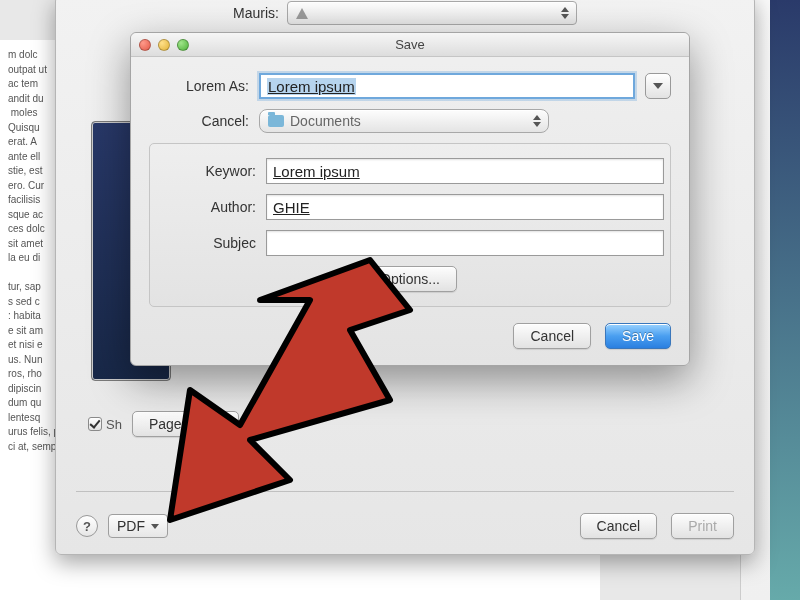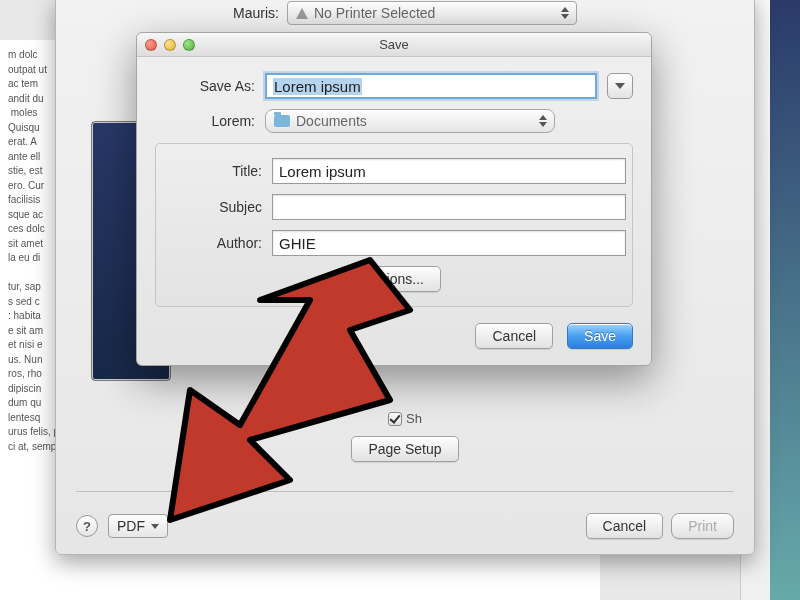--- a/index.html
+++ b/index.html
@@ -61,21 +61,21 @@
 .sel .arrows::after  { border-top: 5px solid #555; }
 .preview-box {
   position: absolute; left: 35px; top: 125px;
   width: 80px; height: 260px;
   background: linear-gradient(#283868,#182848);
   border: 1px solid #7a7a7a; border-radius: 4px;
   box-shadow: 0 0 0 1px #ccc inset;
 }
 .page-setup-row {
   position: absolute; left: 32px; top: 415px; right: 32px;
-  display: flex; align-items: center; gap: 10px; flex-direction: column;
+  display: flex; gap: 10px;
 }
 .chk {
   display: inline-flex; align-items: center; gap: 4px; color: #555; font-size: 13px;
 }
 .chk .box {
   width: 14px; height: 14px; border: 1px solid #8a8a8a; border-radius: 3px;
   background: linear-gradient(#fff,#e2e2e2); position: relative;
 }
 .chk .box::after {
   content: ""; position: absolute; left: 3px; top: 0px; width: 4px; height: 8px;
@@ -117,21 +117,21 @@
   border-top: 5px solid #555;
 }
 .bottom-row .spacer { flex: 1; }
 .hr-line {
   position: absolute; left: 20px; right: 20px; top: 495px;
   border-top: 1px solid #c0c0c0;
 }
 
 
 .save-sheet {
-  position: absolute; left: 136px; top: 32px; width: 516px;
+  position: absolute; left: 130px; top: 32px; width: 560px;
   background: linear-gradient(#f0f0f0,#e4e4e4);
   border: 1px solid #a5a5a5; border-radius: 6px;
   box-shadow: 0 14px 40px rgba(0,0,0,.4);
 }
 .save-titlebar {
   height: 24px; border-bottom: 1px solid #c5c5c5;
   background: linear-gradient(#f6f6f6,#ddd);
   border-radius: 6px 6px 0 0;
   display: flex; align-items: center; position: relative;
 }
@@ -144,20 +144,21 @@
 .save-body { padding: 16px 18px 16px 18px; }
 .form-row {
   display: flex; align-items: center; gap: 10px; margin-bottom: 10px;
 }
 .form-row .flabel { width: 100px; text-align: right; font-size: 14px; color: #333; }
 .txt {
   flex: 1; height: 26px; background: #fff;
   border: 1px solid #9a9a9a; border-radius: 0;
   padding: 0 6px; font-size: 15px; color: #222;
   box-shadow: inset 0 1px 2px rgba(0,0,0,.12);
+  text-decoration: underline;
 }
 .txt.saveas { border: 2px solid #6fa8dc; box-shadow: 0 0 0 2px rgba(111,168,220,.35); }
 .txt.saveas .seltext { background: #b6d4ee; padding: 0 1px; }
 .disclosure {
   width: 26px; height: 26px; border: 1px solid #999; border-radius: 5px;
   background: linear-gradient(#fff,#e2e2e2);
   display: inline-flex; align-items: center; justify-content: center;
 }
 .disclosure::after {
   content: ""; width: 0; height: 0;
@@ -227,21 +228,20 @@
 </div>
 <div class="side-panel-strip"></div>
 <div class="right-strip"></div>
 
 <div class="print-sheet">
 
   <div class="printer-row">
     <span class="lbl">Mauris:</span>
     <div class="sel">
       <span class="warn"></span>
-      <span>No Printer Selected</span>
       <span class="arrows"></span>
     </div>
   </div>
 
   <div class="preview-box"></div>
 
   <div class="page-setup-row">
     <label class="chk">
       <span class="box"></span>
       <span>Sh</span>
@@ -251,65 +251,65 @@
 
   <div class="hr-line"></div>
 
   <div class="bottom-row">
     <span class="help">?</span>
     <span class="pdf">
       <span>PDF</span>
     </span>
     <span class="spacer"></span>
     <button class="btn">Cancel</button>
-    <button class="btn disabled" style="margin-left:8px;border-radius:8px;">Print</button>
+    <button class="btn disabled" style="margin-left:14px;">Print</button>
   </div>
 </div>
 
 <div class="save-sheet">
   <div class="save-titlebar">
     <div class="traffic">
       <span class="tlight r"></span>
       <span class="tlight y"></span>
       <span class="tlight g"></span>
     </div>
     <span class="ttl">Save</span>
   </div>
 
   <div class="save-body">
 
     <div class="form-row">
-      <span class="flabel">Save As:</span>
+      <span class="flabel">Lorem As:</span>
       <div class="txt saveas" style="display:flex;align-items:center;">
         <span class="seltext">Lorem ipsum</span>
       </div>
       <span class="disclosure"></span>
     </div>
 
     <div class="form-row">
-      <span class="flabel">Lorem:</span>
+      <span class="flabel">Cancel:</span>
       <div class="sel where-sel">
         <span class="folder"></span>
         <span>Documents</span>
         <span class="arrows"></span>
       </div>
     </div>
 
     <div class="meta-block">
       <div class="form-row">
-        <span class="flabel">Title:</span>
+        <span class="flabel">Keywor:</span>
         <input class="txt" value="Lorem ipsum" style="">
+      </div>
+      <div class="form-row">
+        <span class="flabel">Author:</span>
+        <input class="txt" value="GHIE" style="">
       </div>
       <div class="form-row">
         <span class="flabel">Subjec</span>
         <input class="txt" value="" style="">
-      </div>
-      <div class="form-row">
-        <span class="flabel">Author:</span>
-        <input class="txt" value="GHIE" style="">
       </div>
       <div class="secopt">
         <button class="btn">Options...</button>
       </div>
     </div>
 
     <div class="action-row">
       <button class="btn">Cancel</button>
       <button class="btn default">Save</button>
     </div>

